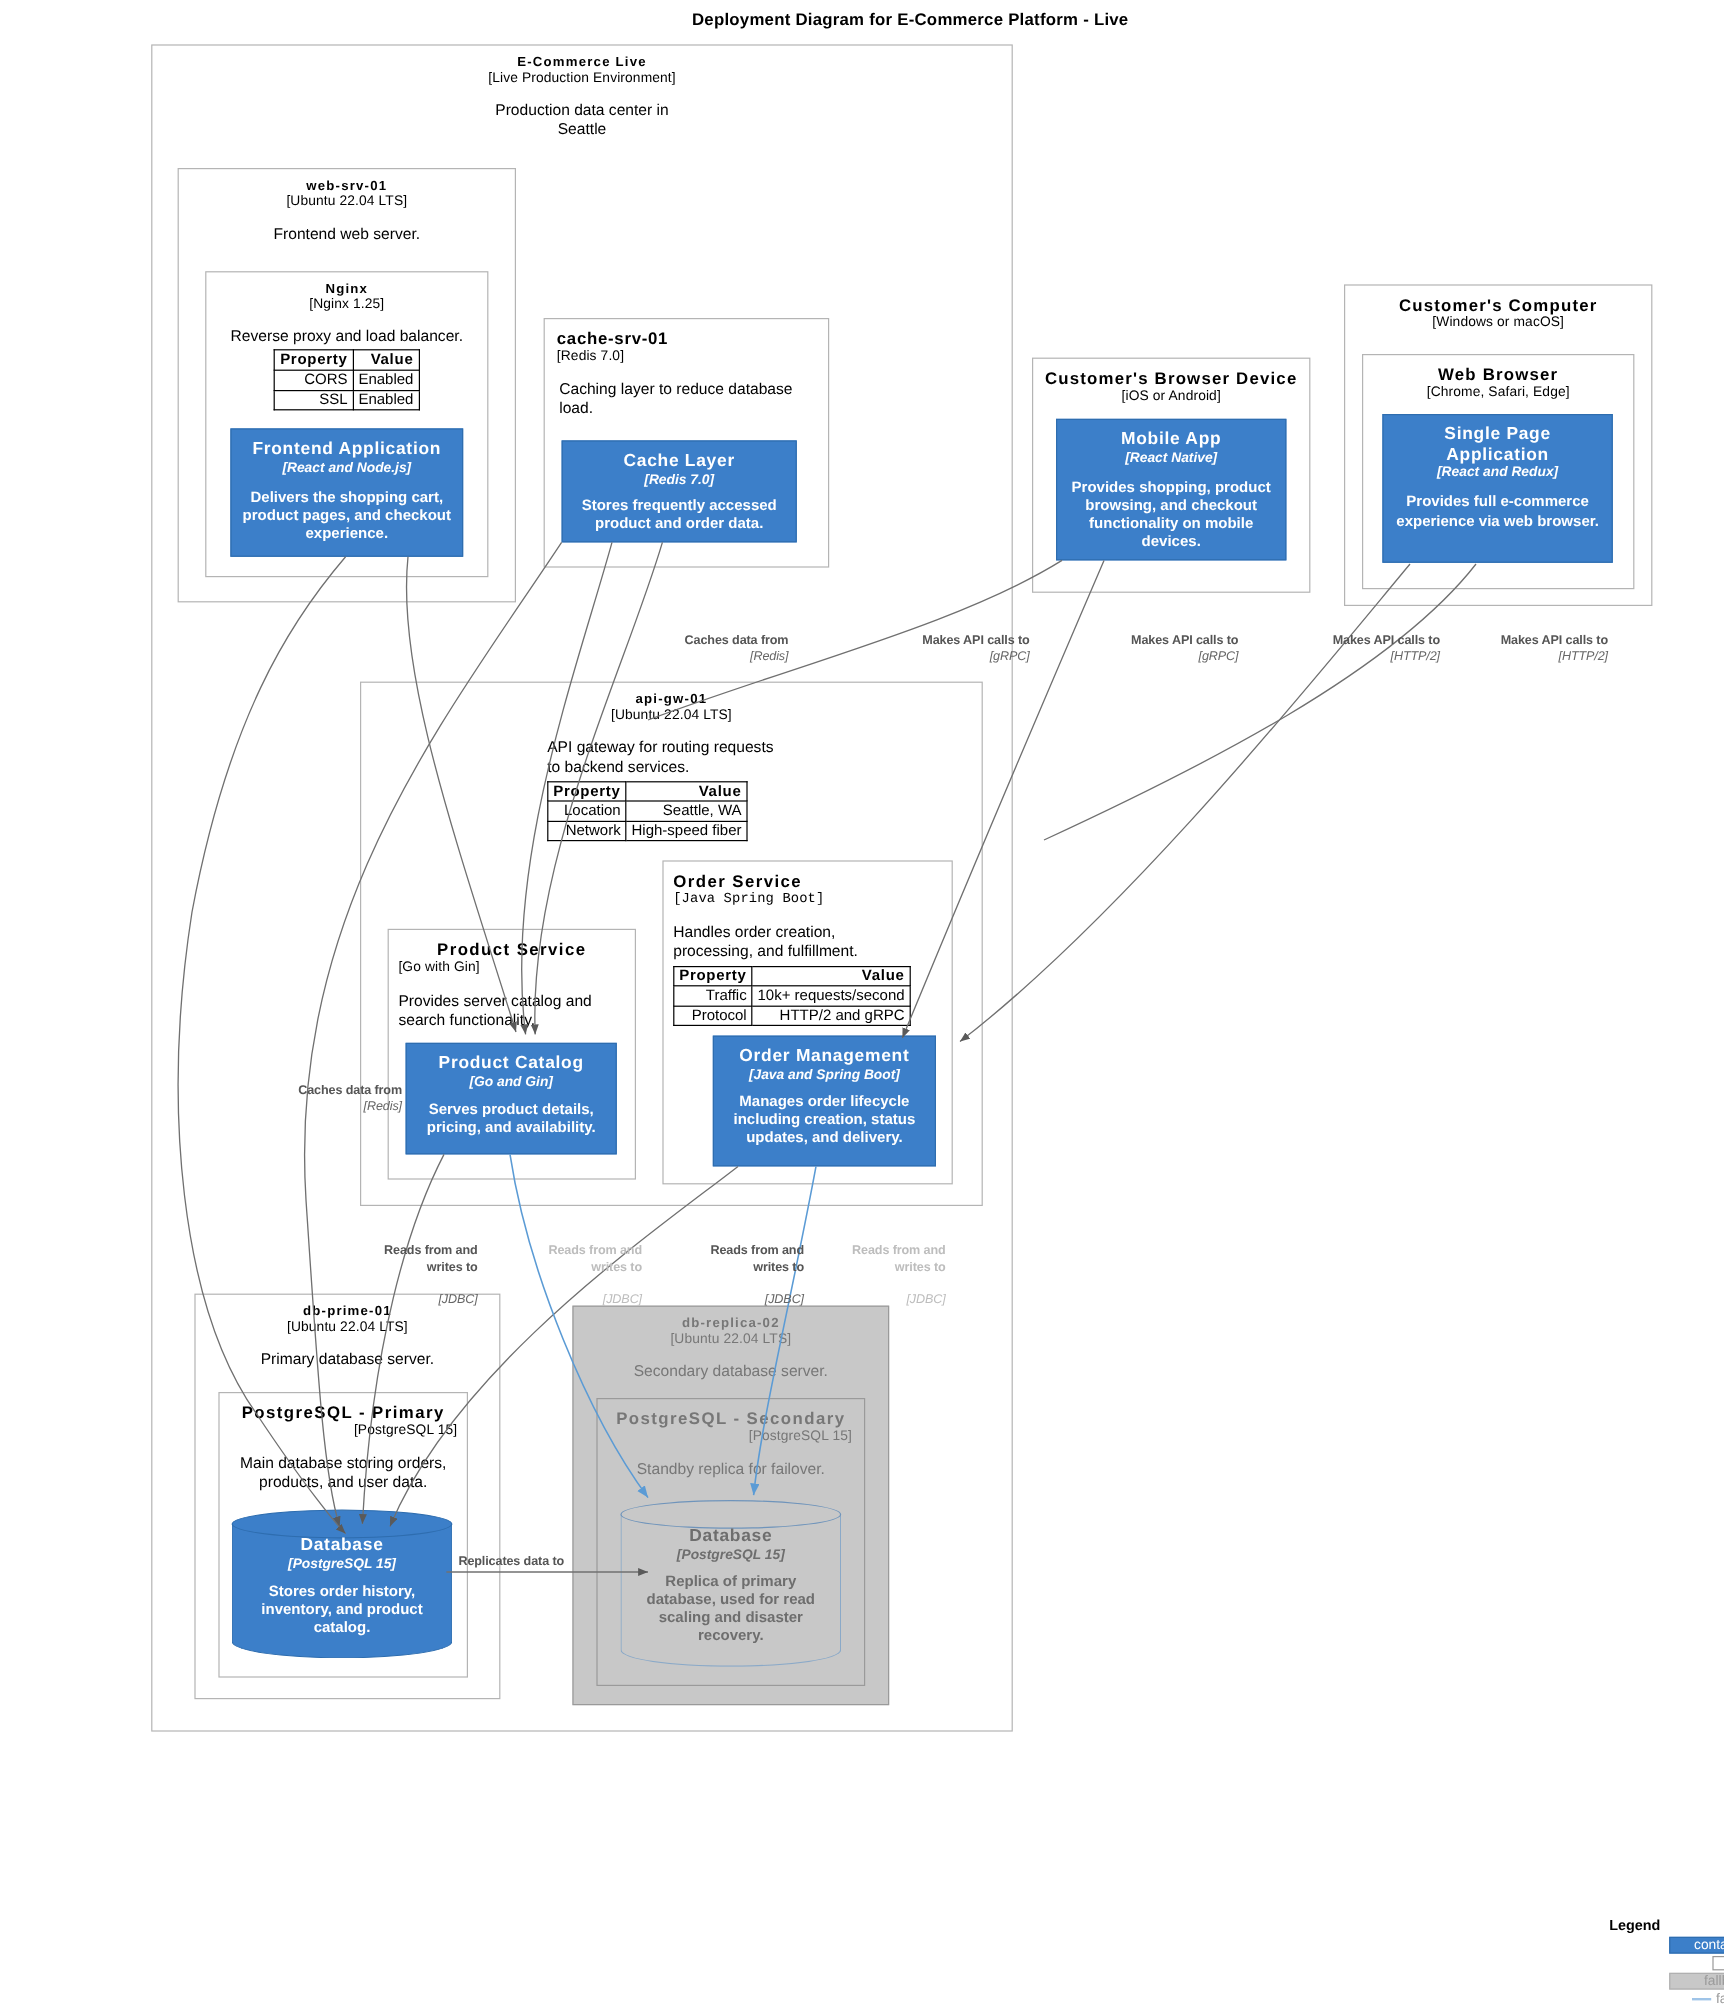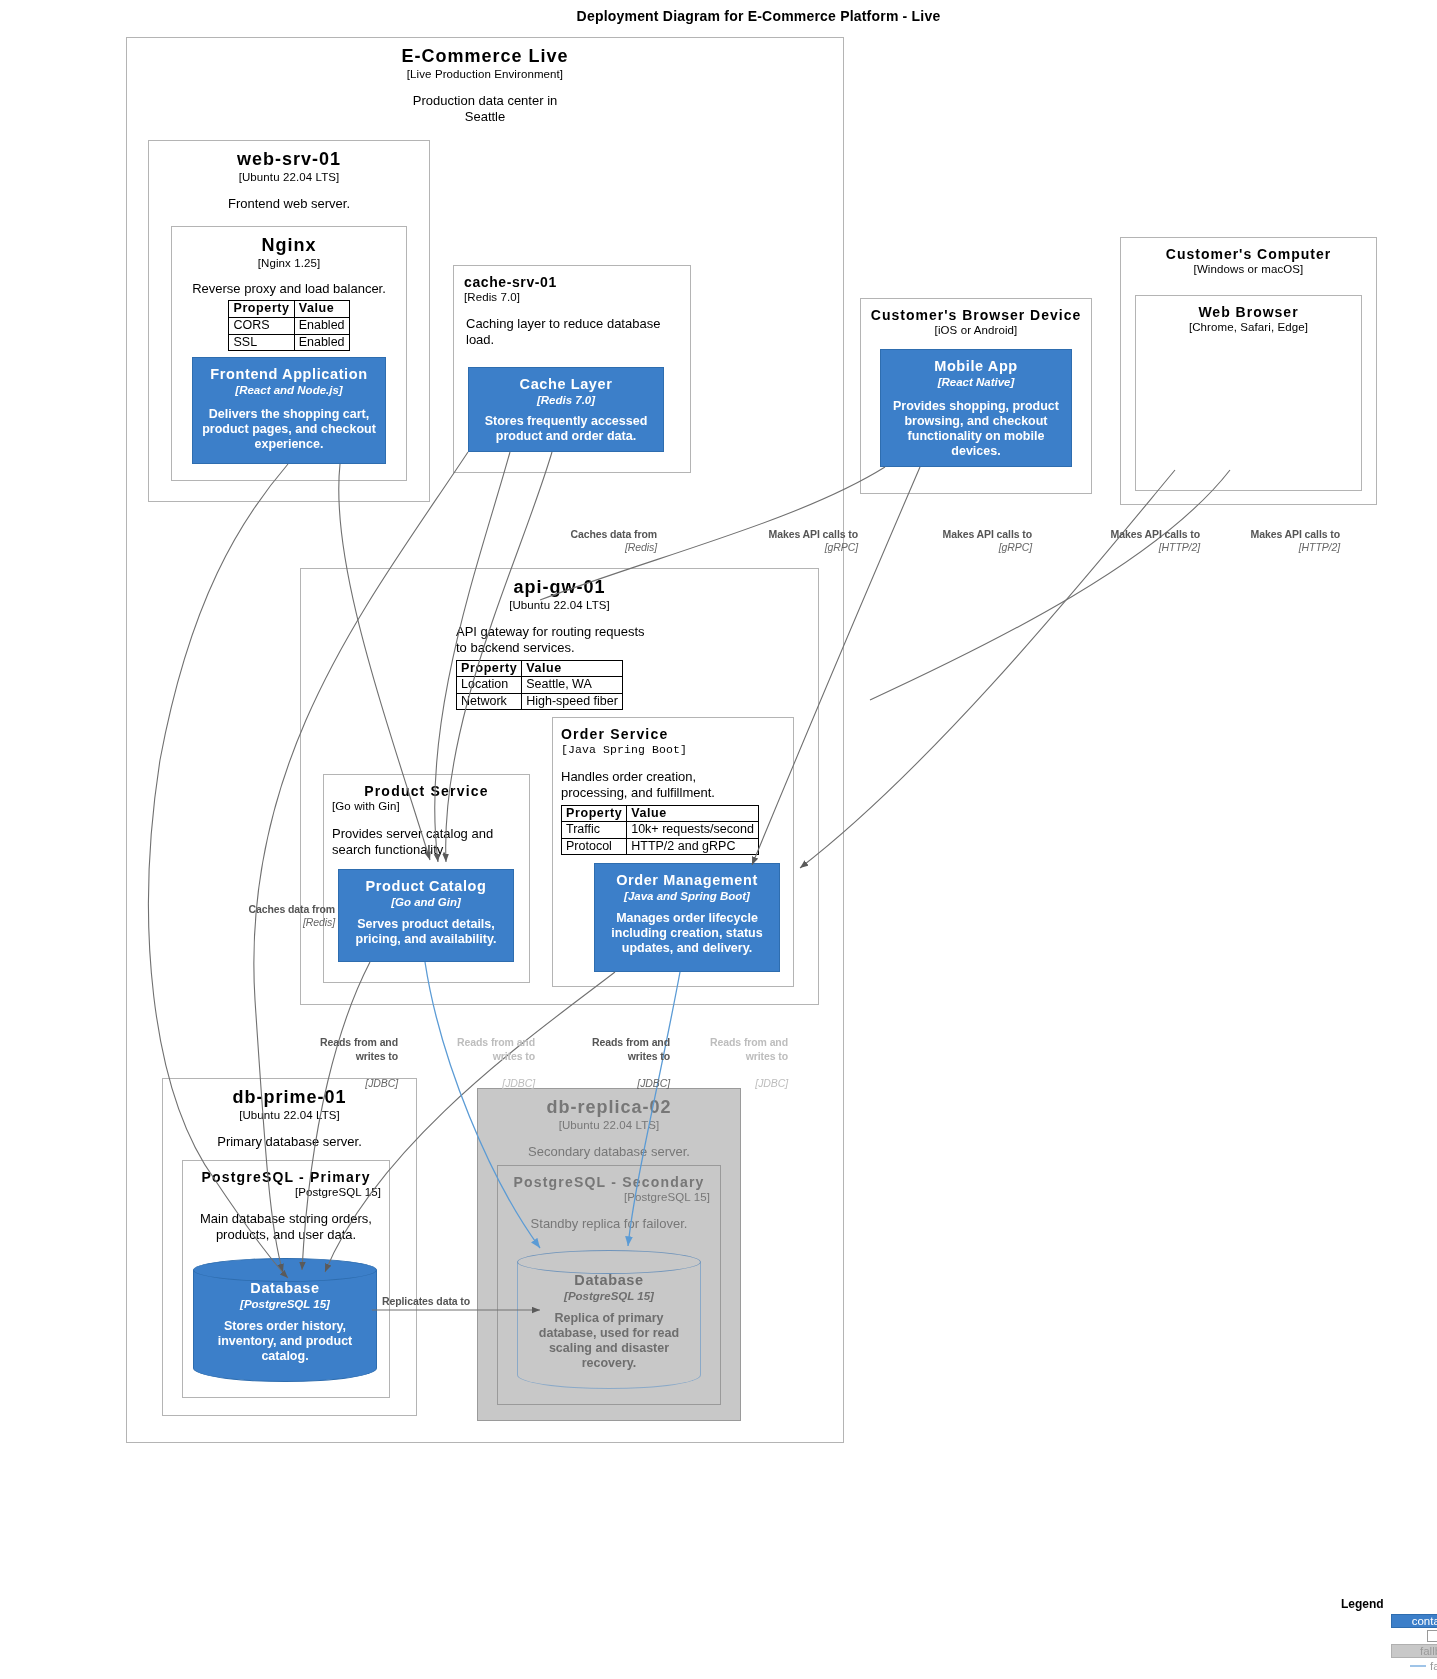--- a/index.html
+++ b/index.html
@@ -55,21 +55,21 @@
     z-index: 2;
   }
   .node.fallback, .boundary.fallback {
     background: #c8c8c8;
     border-color: #9a9a9a;
     color: #6e6e6e;
   }
   .hdr {
     text-align: center;
     font-weight: bold;
-    font-size: 18px;
+    font-size: 11px;
     letter-spacing: 1px;
     padding-top: 8px;
   }
   .hdr.sm { font-size: 14px; }
   .sub {
     text-align: center;
     font-size: 11.5px;
     font-weight: normal;
     letter-spacing: 0.1px;
     margin-top: 1px;
@@ -157,21 +157,21 @@
 
   
   table.props {
     border-collapse: collapse;
     font-size: 12.5px;
     margin: 2px auto 0 auto;
   }
   table.props th, table.props td {
     border: 1px solid #000;
     padding: 0px 4px;
-    text-align: left;
+    text-align: right;
     line-height: 1.25;
     white-space: nowrap;
   }
   table.props th {
     font-weight: bold;
     letter-spacing: 0.6px;
   }
 
   
   .edge-label {
@@ -341,20 +341,25 @@
     <div class="c-desc">Provides shopping, product browsing, and checkout functionality on mobile devices.</div>
   </div>
 
   <div class="boundary" style="left:1080px; top:237px; width:257px; height:268px; background:#fff;">
     <div class="hdr sm">Customer's Computer</div>
     <div class="sub">[Windows or macOS]</div>
   </div>
   <div class="node" style="left:1095px; top:295px; width:227px; height:196px;">
     <div class="hdr sm">Web Browser</div>
     <div class="sub">[Chrome, Safari, Edge]</div>
+  </div>
+  <div class="container-box" style="left:1112px; top:345px; width:192px; height:124px;">
+    <div class="c-title">Single Page Application</div>
+    <div class="c-tech">[React and Redux]</div>
+    <div class="c-desc">Provides full e-commerce experience via web browser.</div>
   </div>
 
   <div class="node" style="left:260px; top:568px; width:519px; height:437px;">
     <div class="hdr">api-gw-01</div>
     <div class="sub">[Ubuntu 22.04 LTS]</div>
     <div class="desc left" style="white-space:pre-line; padding-left:155px;">API gateway for routing requests
 to backend services.</div>
     <table class="props" style="margin-left:155px; margin-top:3px;">
       <tbody>
           <tr>

